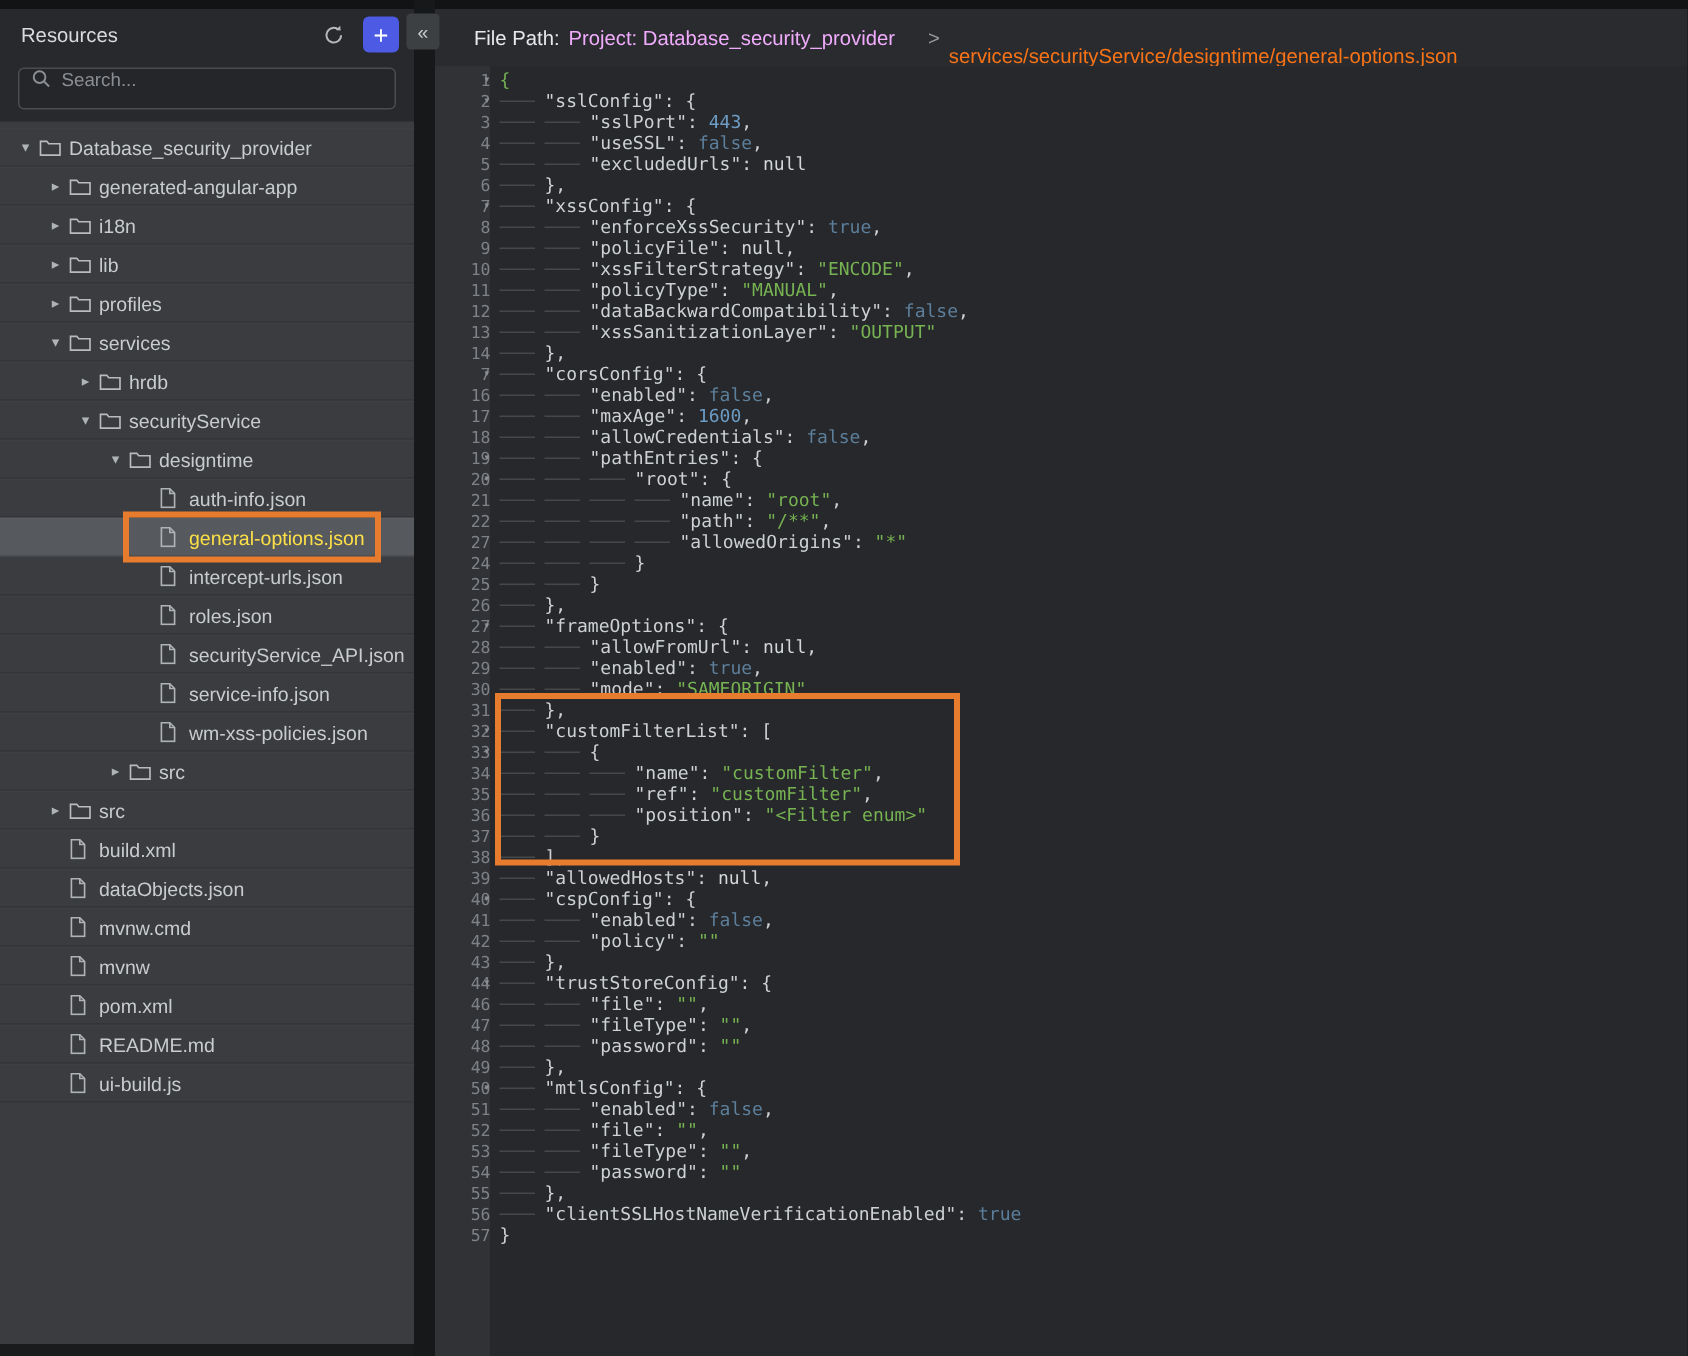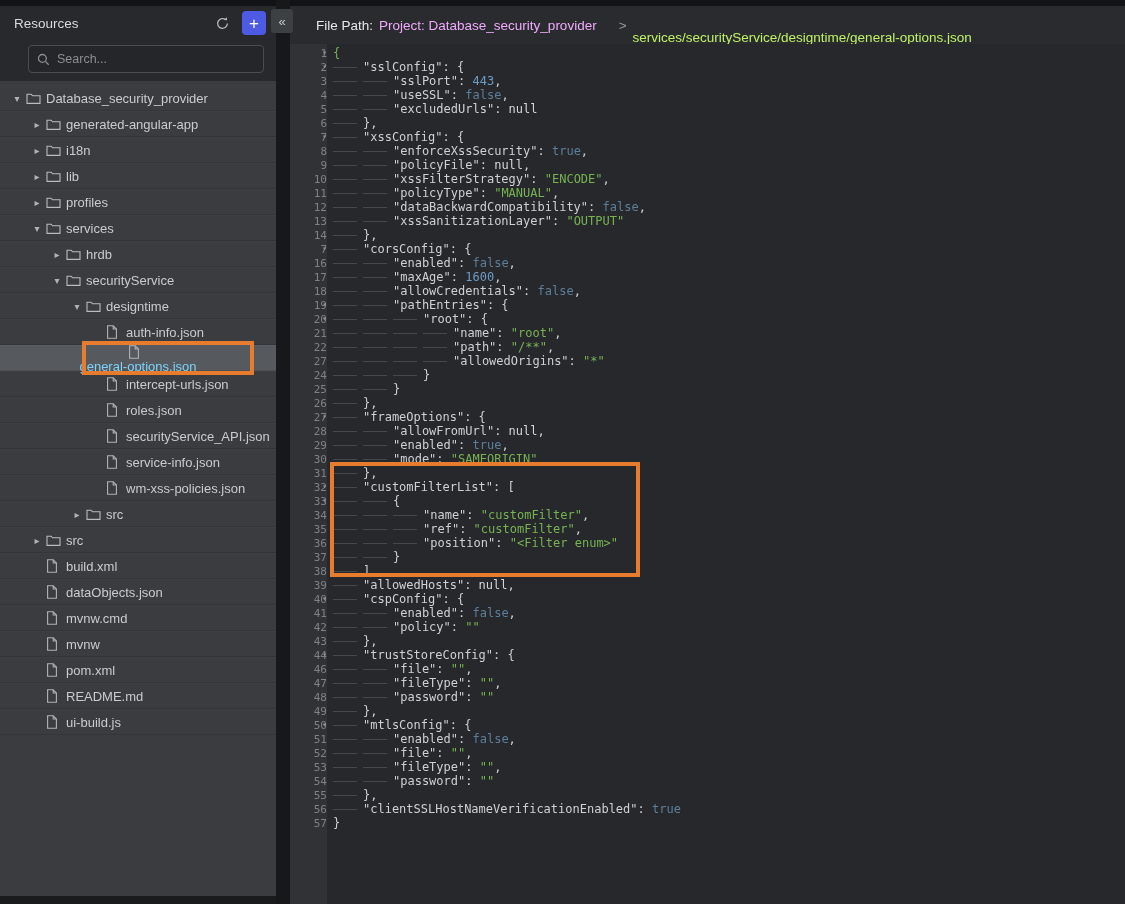--- a/index.html
+++ b/index.html
@@ -12,29 +12,29 @@
              background:#3a3c3f; display:flex; flex-direction:column; }
   .sb-header { height:34px; background:#28292c; display:flex; align-items:center;
                padding:0 10px 0 14px; flex:0 0 auto; }
   .sb-title { color:#d8dadc; font-size:13.5px; flex:1; }
   .icon-btn { width:24px; height:24px; display:flex; align-items:center; justify-content:center;
               border-radius:4px; cursor:pointer; }
   .refresh-btn { margin-right:8px; }
   .add-btn { background:#4c5ae4; color:#fff; font-size:17px; line-height:1; }
   .sb-search { height:41px; background:#28292c; padding:5px 12px 8px 12px; flex:0 0 auto; }
   .search-box { height:28px; background:#242629; border:1px solid #4a4c4f; border-radius:4px;
-                display:flex; align-items:center; padding:0 8px;margin-left:16px; }
+                display:flex; align-items:flex-start; padding:0 8px; }
   .search-box input { background:transparent; border:none; outline:none; color:#c7c9cc;
                       font-size:12.5px; width:100%; font-family:"Liberation Sans",sans-serif; }
   .search-box input::placeholder { color:#8b8e92; }
   .tree { flex:1; position:relative; padding-top:4px; overflow:hidden; }
   .trow { height:26px; display:flex; align-items:center; color:#c9cccf; font-size:13px;
           box-shadow: inset 0 -1px rgba(0,0,0,0.10), inset 0 1px rgba(255,255,255,0.02);
           cursor:pointer; white-space:nowrap; }
-  .trow.sel { background:#56595d; color:#7dd3fc;flex-direction:column; }
+  .trow.sel { background:#56595d; color:#fde047; }
   .tr-indent { flex:0 0 auto; }
   .tr-arrow { width:18px; flex:0 0 auto; text-align:center; color:#b0b3b6; font-size:10px; }
   .tr-icon { width:20px; flex:0 0 auto; display:flex; align-items:center; }
   .sb-bottom { position:absolute; left:0; bottom:0; width:276px; height:8px; background:#1a1b1d; }
 
   
   .hl-box { position:absolute; border:4px solid #e87c2e; pointer-events:none; }
   .tree-hl { left:82px; top:260px; width:172px; height:34px; }
 
   
@@ -44,21 +44,21 @@
                   display:flex; align-items:center; justify-content:center; cursor:pointer; z-index:5; }
 
   
   .editor { position:absolute; left:290px; top:6px; width:835px; height:898px;
             display:flex; flex-direction:column; }
   .ed-header { height:38px; background:#292b2e; display:flex; align-items:center;
                padding-left:26px; font-size:13.5px; flex:0 0 auto; white-space:nowrap; }
   .fp-label { color:#e6e8ea; margin-right:6px; }
   .fp-project { color:#f0abfc; margin-right:22px; }
   .fp-sep { color:#97999d; margin-right:6px; }
-  .fp-path { color:#bef264;margin-top:24px; }
+  .fp-path { color:#f97316;margin-top:24px; }
   .code { flex:1; position:relative; padding-top:2px;
           background:linear-gradient(to right, #303236 0 37px, #26282b 37px);
           font-family:"DejaVu Sans Mono","Liberation Mono",monospace; font-size:12px; }
   .cline { height:14px; line-height:14px; display:flex; white-space:pre; }
   .gut { width:37px; flex:0 0 auto; position:relative; text-align:right; }
   .num { display:inline-block; width:27px; color:#7e8286; font-size:11px; }
   .fold { position:absolute; right:0px; top:0; color:#8e9194; font-size:8px; line-height:14px; }
   .txt { padding-left:6px; }
   .tabg { display:inline-block; width:30px; height:14px; vertical-align:top;
           background-image:linear-gradient(to right,#45484b 0 24px, transparent 24px);

